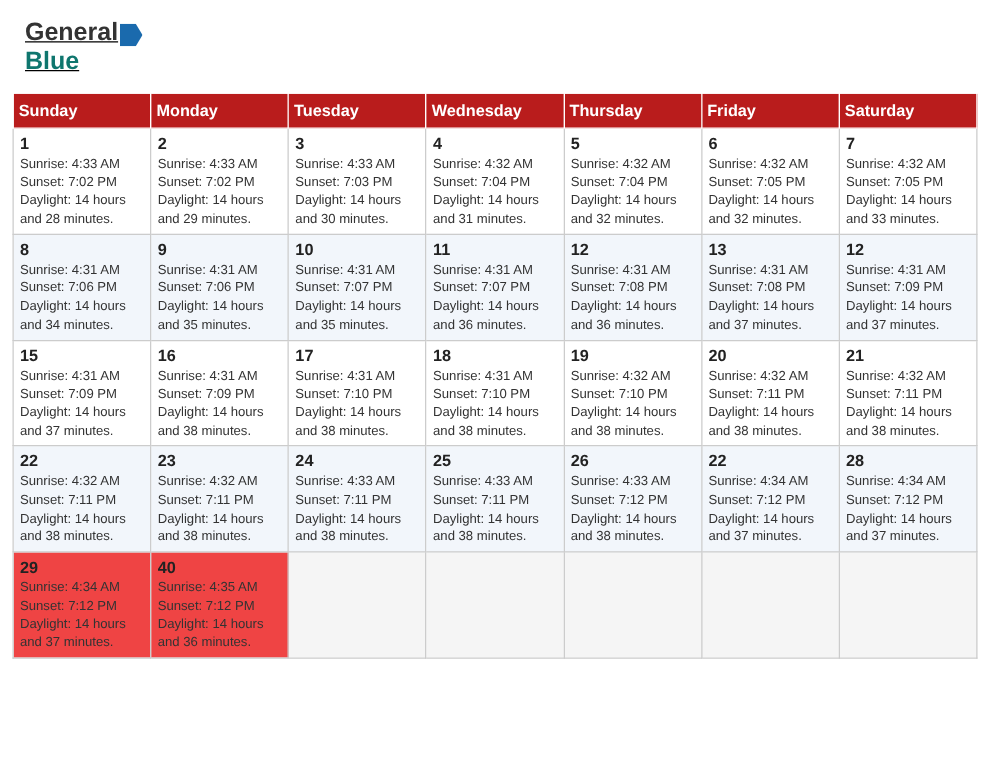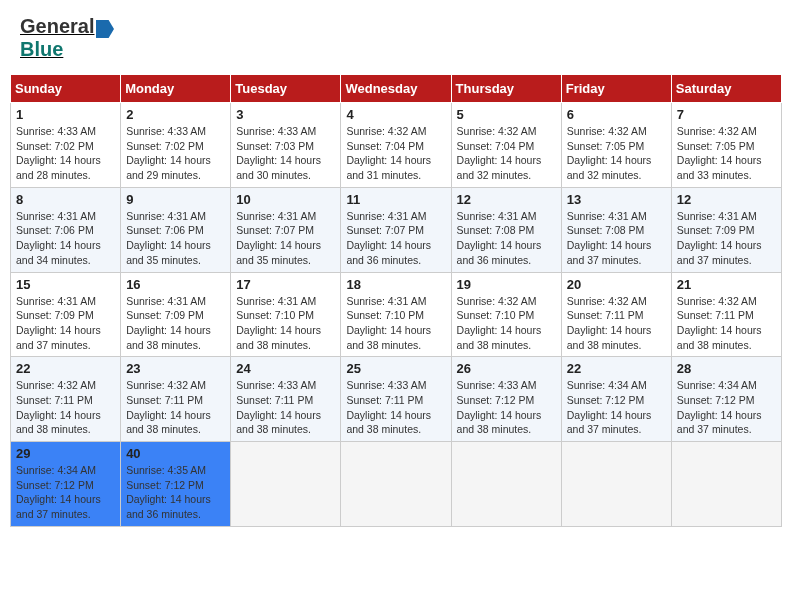--- a/index.html
+++ b/index.html
@@ -68,21 +68,21 @@
     }
     .day-info {
       color: #333;
       font-size: 10.5px;
       line-height: 1.4;
     }
     .empty-cell {
       background: #f5f5f5 !important;
     }
     .last-row td {
-      background: #3b82f6;
+      background: #ef4444;
     }
   </style>
 </head>
 <body>
 
 <div class="header">
   <div class="logo">
     <div>
       <span style="font-size:20px;font-weight:bold;color:#333;">General</span><span style="display:inline-block;width:18px;height:18px;margin-left:2px;vertical-align:middle;">
         <svg viewBox="0 0 20 20" width="18" height="18">

